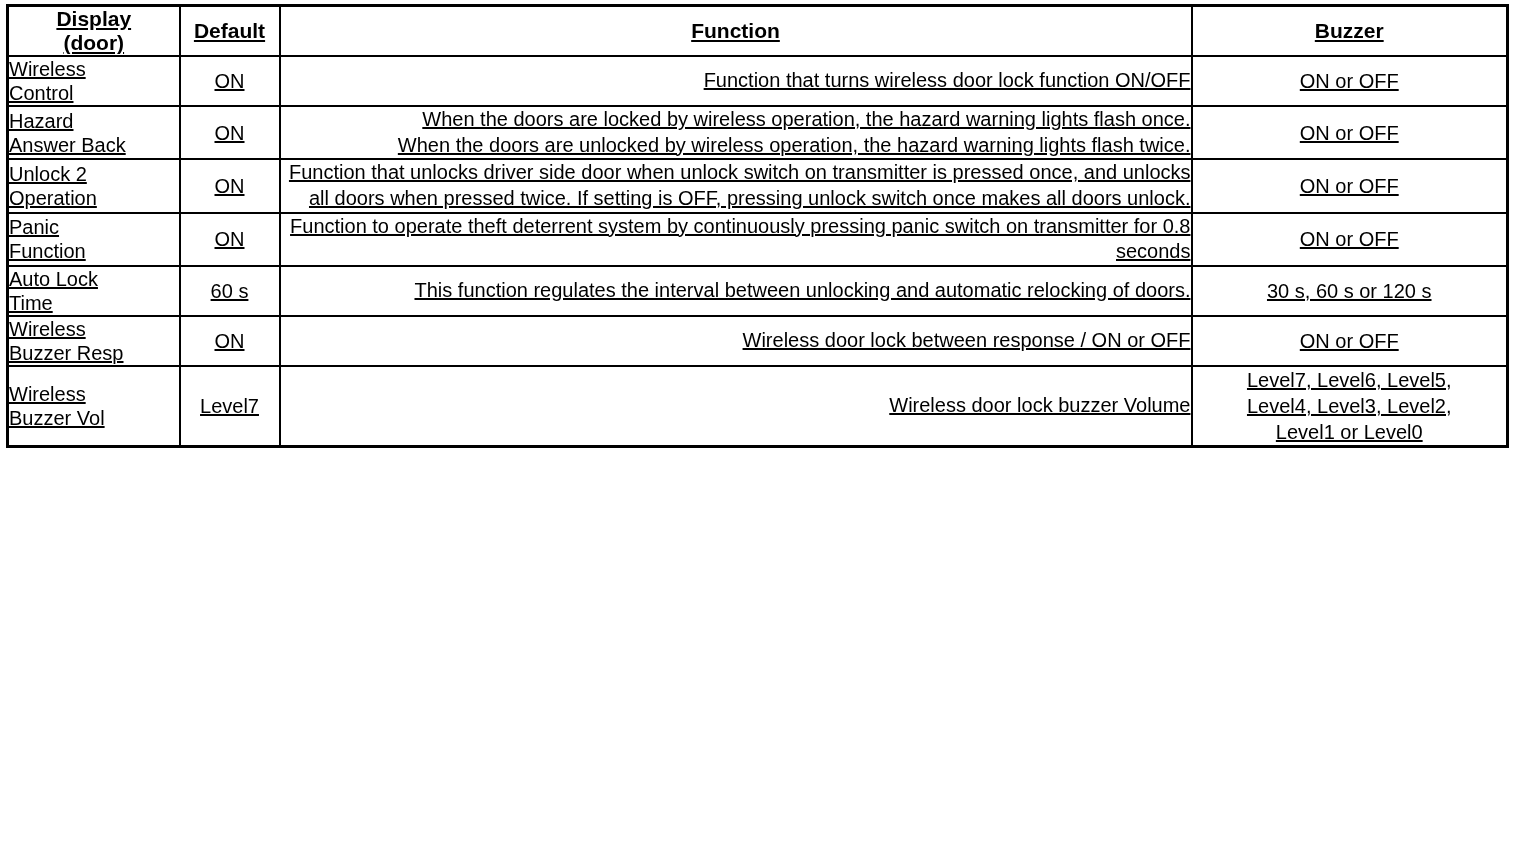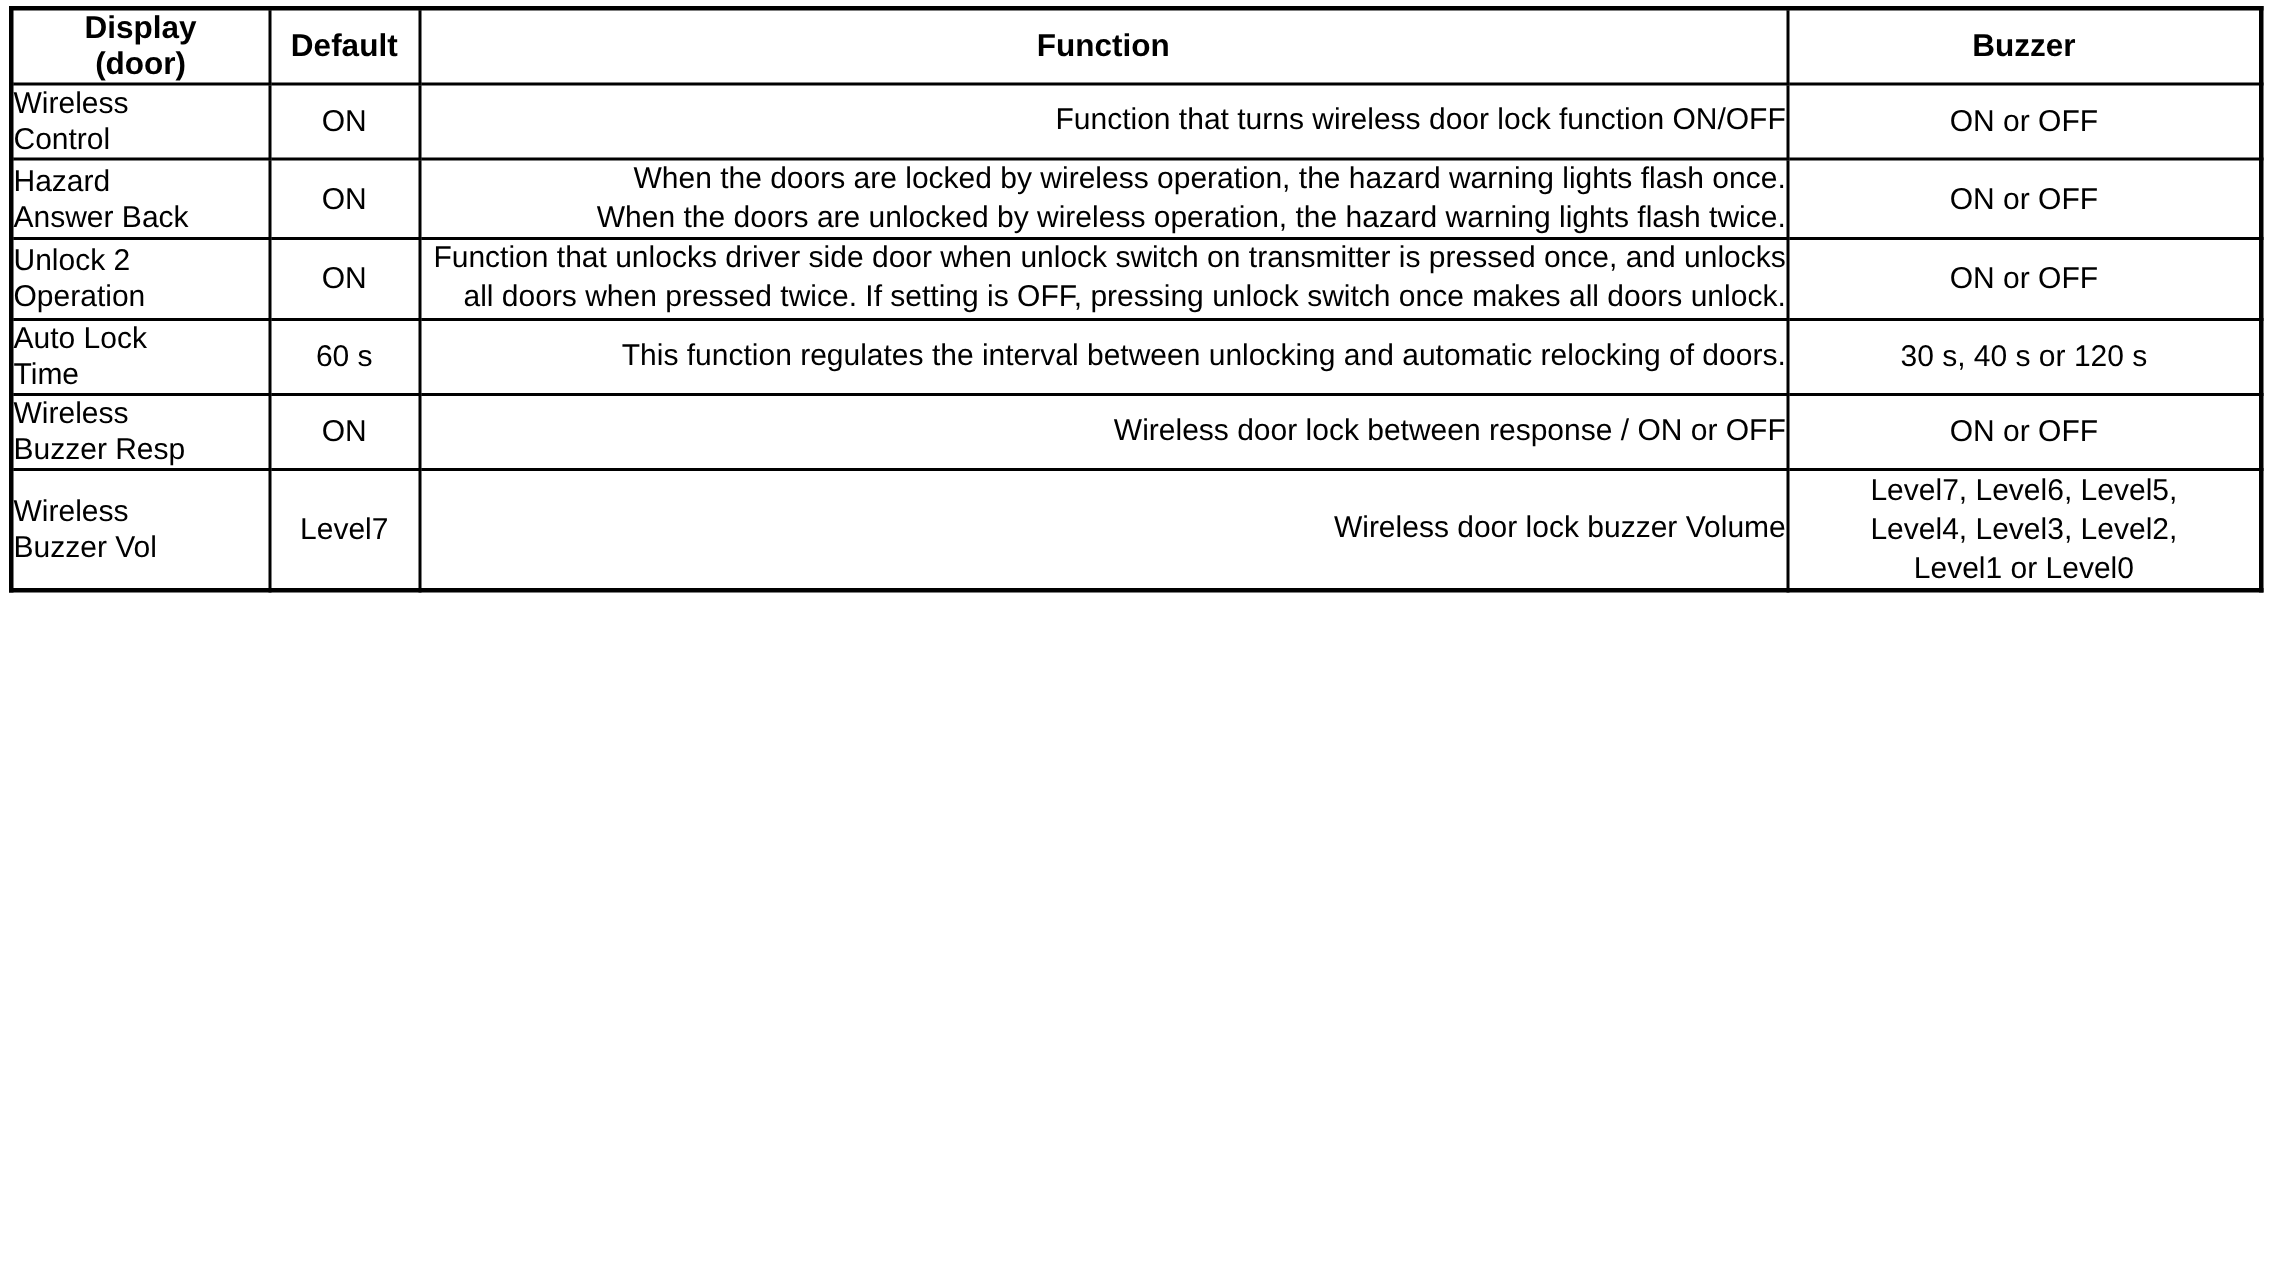--- a/index.html
+++ b/index.html
@@ -19,20 +19,21 @@
     width: 1520px;
     height: 856px;
     box-sizing: border-box;
     padding: 4px 6px 4px 6px;
   }
   table.spec-table {
     width: 1484px;
     border-collapse: collapse;
     table-layout: fixed;
     border: 3px solid #000000;
+    text-decoration: underline;
   }
   table.spec-table th,
   table.spec-table td {
     border: 2px solid #000000;
     padding: 0;
     vertical-align: middle;
   }
   
   col.c-item    { width: 172px; }
   col.c-default { width: 100px; }
@@ -108,24 +109,30 @@
         <td class="func">When the doors are locked by wireless operation, the hazard warning lights flash once.<br>When the doors are unlocked by wireless operation, the hazard warning lights flash twice.</td>
         <td class="setting">ON or OFF</td>
       </tr>
       <tr>
         <td class="item">Unlock 2<br>Operation</td>
         <td class="default">ON</td>
         <td class="func">Function that unlocks driver side door when unlock switch on transmitter is pressed once, and unlocks all doors when pressed twice. If setting is OFF, pressing unlock switch once makes all doors unlock.</td>
         <td class="setting">ON or OFF</td>
       </tr>
       <tr>
+        <td class="item">Panic<br>Function</td>
+        <td class="default">ON</td>
+        <td class="func">Function to operate theft deterrent system by continuously pressing panic switch on transmitter for 0.8 seconds</td>
+        <td class="setting">ON or OFF</td>
+      </tr>
+      <tr>
         <td class="item">Auto Lock<br>Time</td>
         <td class="default">60 s</td>
         <td class="func">This function regulates the interval between unlocking and automatic relocking of doors.</td>
-        <td class="setting">30 s, 40 s or 120 s</td>
+        <td class="setting">30 s, 60 s or 120 s</td>
       </tr>
       <tr>
         <td class="item">Wireless<br>Buzzer Resp</td>
         <td class="default">ON</td>
         <td class="func">Wireless door lock between response / ON or OFF</td>
         <td class="setting">ON or OFF</td>
       </tr>
       <tr>
         <td class="item">Wireless<br>Buzzer Vol</td>
         <td class="default">Level7</td>

